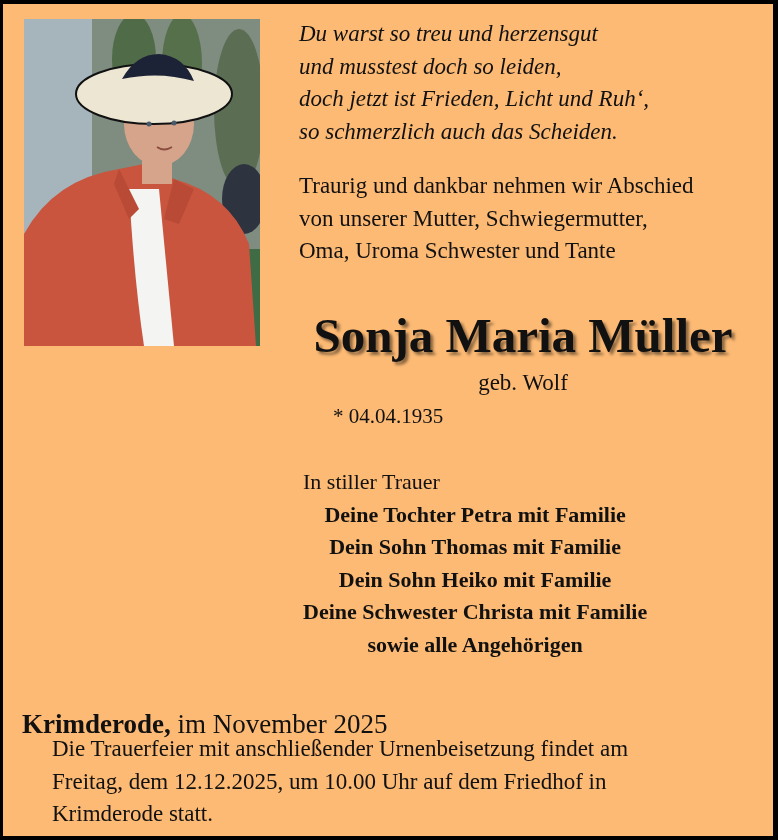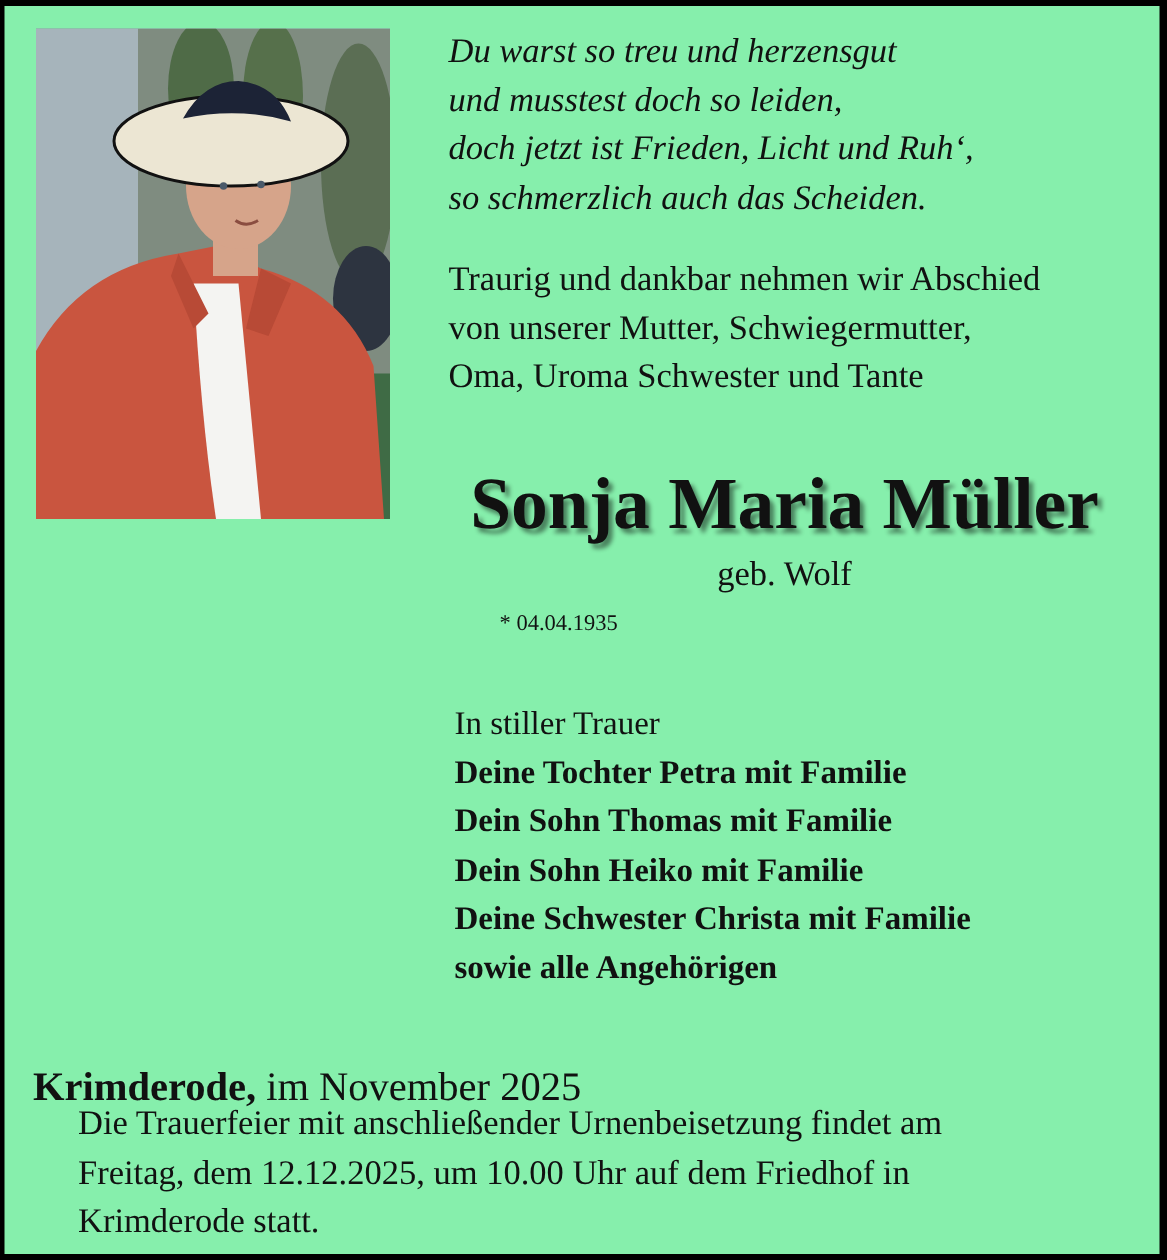--- a/index.html
+++ b/index.html
@@ -1,20 +1,20 @@
 <!DOCTYPE html>
 <html><head>
   <meta charset="utf-8">
   <style>
     * { margin: 0; padding: 0; box-sizing: border-box; }
     html, body { width: 778px; height: 840px; background: #000; overflow: hidden; }
     body { position: relative; font-family: "Liberation Serif", "DejaVu Serif", serif; color: #111; }
     .card {
       position: absolute; left: 3px; top: 4px; width: 770px; height: 832px;
-      background: #86efac;
+      background: #fdba74;
     }
     .photo {
       position: absolute; left: 21px; top: 15px; width: 236px; height: 327px;
       overflow: hidden; background: #8aa0a6;
     }
     .photo svg { display: block; width: 100%; height: 100%; }
     .poem {
       position: absolute; left: 296px; top: 14px;
       font-style: italic; font-size: 23px; line-height: 32.5px; white-space: nowrap;
     }
@@ -27,29 +27,29 @@
       font-weight: bold; font-size: 49px; line-height: 60px; white-space: nowrap;
       letter-spacing: 0px;
       text-shadow: 3px 3px 3px rgba(0,0,0,0.45);
     }
     .maiden {
       position: absolute; left: 280px; width: 480px; top: 364px; text-align: center;
       font-size: 23px; line-height: 30px;
     }
     .dates {
       position: absolute; left: 330px; top: 396px; width: 400px; height: 32px;
-      font-size: 15px; line-height: 32px;
+      font-size: 21px; line-height: 32px;
     }
     .dates .birth { position: absolute; left: 0; top: 0; }
     .dates .death { position: absolute; left: 249px; top: 0; }
     .mourning {
       position: absolute; left: 300px; top: 462px; font-size: 22px; line-height: 32.5px;
       white-space: nowrap;
     }
-    .mourning .mourners div { font-weight: bold; }
+    .mourning .mourners div { font-weight: bold; text-align: center; }
     .place {
       position: absolute; left: 19px; top: 688px; font-size: 27px; line-height: 32px; white-space: nowrap; margin-top: 16px;
     }
     .place b { font-weight: bold; }
     .ceremony {
       position: absolute; left: 15px; top: 729px; width: 740px;
       font-size: 23px; line-height: 32.5px; margin-left: 34px;
     }
   </style>
 </head>

